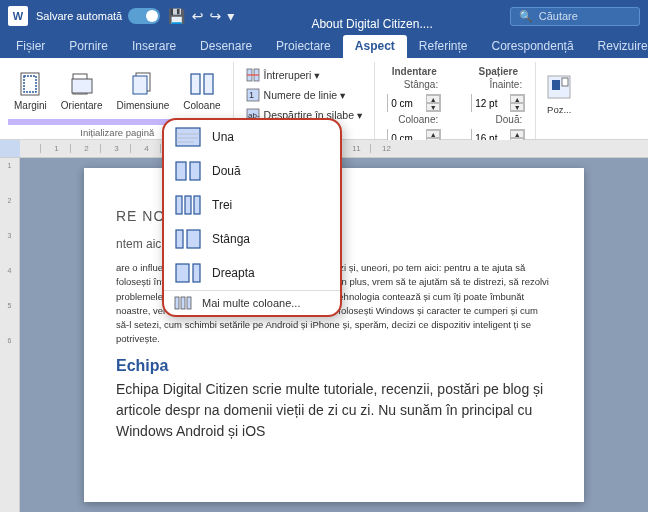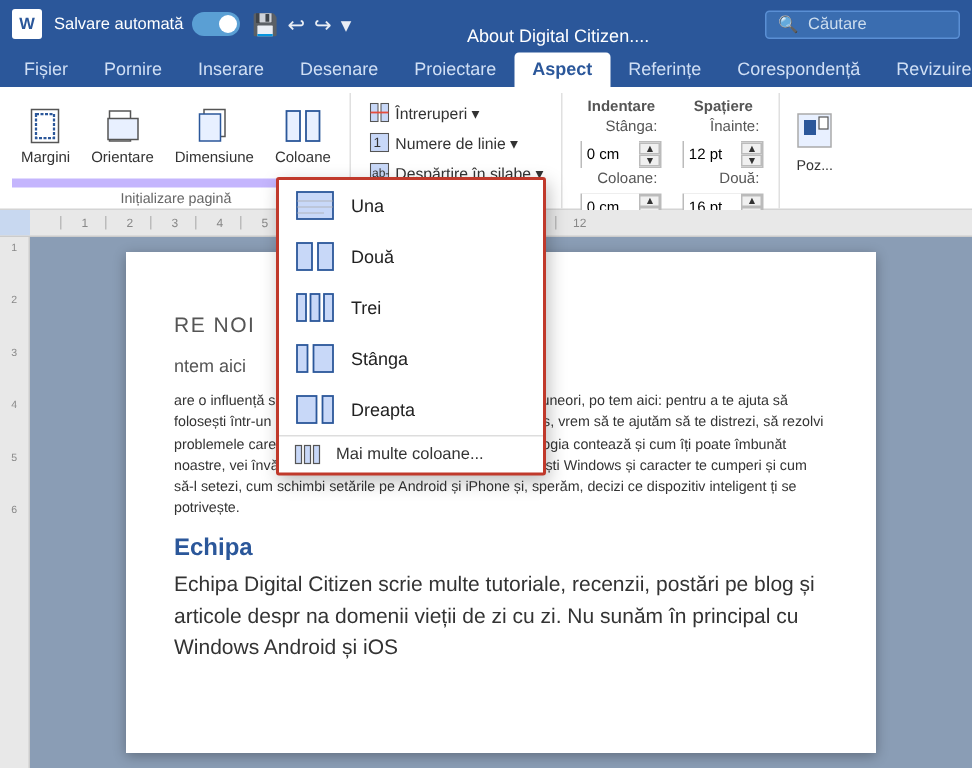--- a/index.html
+++ b/index.html
@@ -207,27 +207,27 @@
       font-size: 10px;
       padding: 0 3px;
       border: none;
       outline: none;
     }
 
     
     .dropdown-overlay {
       position: absolute;
       top: 118px;
-      left: 184px;
+      left: 162px;
       z-index: 100;
       background: #fff;
       border: 2px solid #c0392b;
       box-shadow: 2px 4px 12px rgba(0,0,0,0.25);
       width: 180px;
-      border-radius: 2px;
+      border-radius: 14px;
     }
     .dropdown-item {
       display: flex;
       align-items: center;
       padding: 6px 10px;
       cursor: pointer;
       gap: 10px;
       font-size: 12px;
       color: #222;
     }
@@ -490,21 +490,21 @@
         <svg width="14" height="14" viewBox="0 0 14 14">
           <rect x="1" y="1" width="12" height="12" fill="#c8d8f8" stroke="#555" stroke-width="0.7"></rect>
           <text x="2" y="10" font-size="8" fill="#333">ab-</text>
         </svg>
         <span>Despărțire în silabe ▾</span>
       </div>
     </div>
   </div>
 
   <div class="ribbon-group" style="flex-direction:column; padding: 4px 6px;">
-    <div style="display:flex; gap:6px; flex:1;">
+    <div style="display:flex; gap:22px; flex:1;">
 
       <div class="param-group">
         <div class="param-group-title">Indentare</div>
         <div class="param-row">
           <span class="param-label">Stânga:</span>
           <div class="input-box">
             <input class="input-val" value="0 cm" style="">
             <div class="param-input-spinner">
               <div class="spin-btn">▲</div>
               <div class="spin-btn">▼</div>

